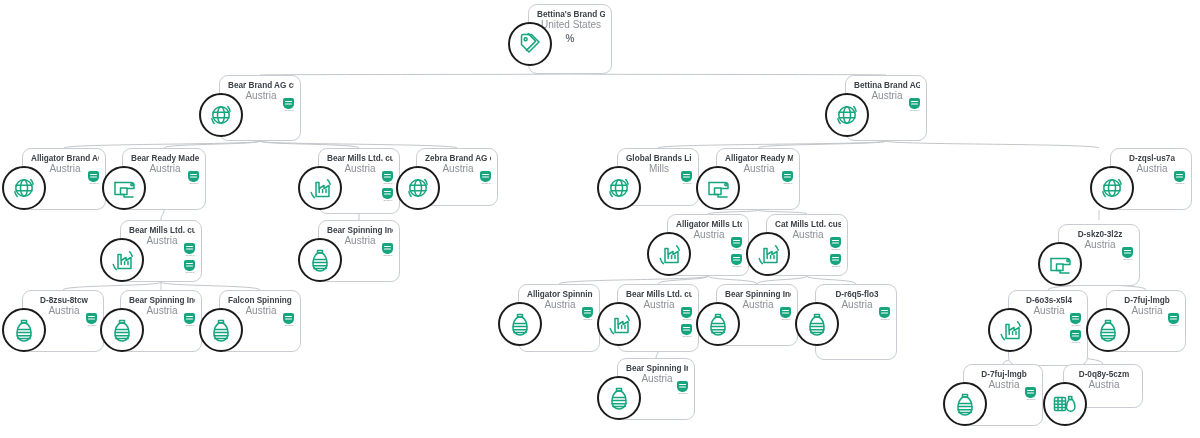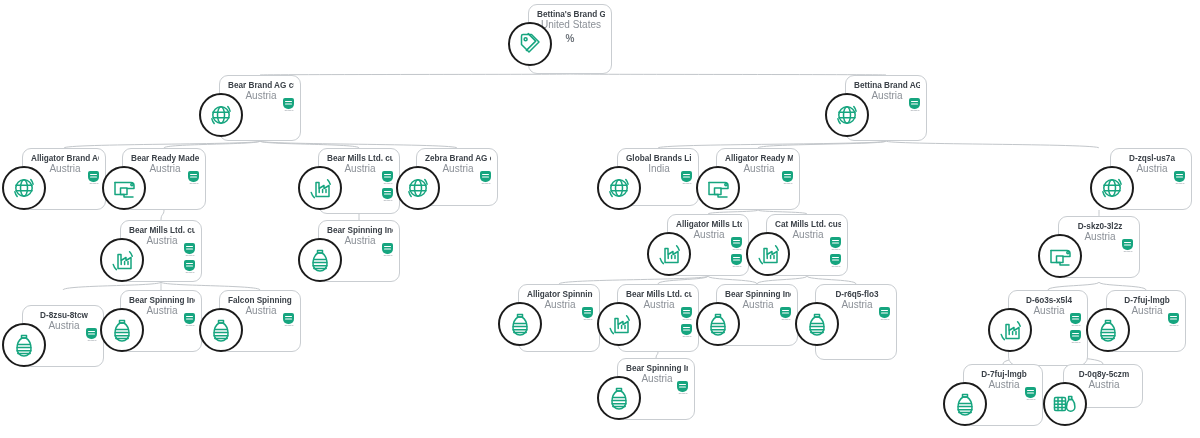--- a/index.html
+++ b/index.html
@@ -258,21 +258,21 @@
       </div>
       <div class="badges">
         <div class="badge">
           <div class="shield"></div>
           <div class="blabel">Certified</div>
         </div>
       </div>
     </div>
     <div class="node" style="left: 617px; top: 148px; width: 82px; height: 58px;">
       <div class="node-title">Global Brands Lim...</div>
-      <div class="node-sub">India</div>
+      <div class="node-sub">Mills</div>
       <div class="medallion">
         <svg width="28" height="28" viewBox="0 0 28 28">
           <circle cx="14" cy="14" r="8.2" stroke="#16a57f" fill="none" stroke-width="1.5" stroke-linecap="round" stroke-linejoin="round"></circle>
           <ellipse cx="14" cy="14" rx="3.5" ry="8.2" stroke="#16a57f" fill="none" stroke-width="1.5" stroke-linecap="round" stroke-linejoin="round"></ellipse>
           <path stroke="#16a57f" fill="none" stroke-width="1.5" stroke-linecap="round" stroke-linejoin="round" d="M6 11.3 H22 M6 16.7 H22"></path>
           <path stroke="#16a57f" fill="none" stroke-width="1.5" stroke-linecap="round" stroke-linejoin="round" d="M20.8 5.6 a11 11 0 0 1 2.3 4.6"></path>
           <path stroke="#16a57f" fill="none" stroke-width="1.5" stroke-linecap="round" stroke-linejoin="round" d="M7.2 22.4 a11 11 0 0 1 -2.3 -4.6"></path>
         </svg>
       </div>
       <div class="badges">
@@ -396,40 +396,40 @@
         <div class="badge">
           <div class="shield"></div>
           <div class="blabel">Certified</div>
         </div>
         <div class="badge">
           <div class="shield"></div>
           <div class="blabel">Certified</div>
         </div>
       </div>
     </div>
-    <div class="node" style="left: 1058px; top: 216px; width: 82px; height: 62px;">
+    <div class="node" style="left: 1058px; top: 224px; width: 82px; height: 62px;">
       <div class="node-title">D-skz0-3l2z</div>
       <div class="node-sub">Austria</div>
       <div class="medallion">
         <svg width="27" height="27" viewBox="0 0 27 27">
           <path stroke="#16a57f" fill="none" stroke-width="1.5" stroke-linecap="round" stroke-linejoin="round" d="M4 7.5 H20 a3 3 0 0 1 3 3 v3 h-7"></path>
           <path stroke="#16a57f" fill="none" stroke-width="1.5" stroke-linecap="round" stroke-linejoin="round" d="M4 7.5 v12 h9"></path>
           <path stroke="#16a57f" fill="none" stroke-width="1.5" stroke-linecap="round" stroke-linejoin="round" d="M9.5 13 h6.5 v6.5 h-6.5 z"></path>
           <path stroke="#16a57f" fill="none" stroke-width="1.5" stroke-linecap="round" stroke-linejoin="round" d="M13 19.5 v2.5 h9"></path>
           <circle cx="21" cy="9.6" r="1.2" stroke="#16a57f" fill="none" stroke-width="1.5" stroke-linecap="round" stroke-linejoin="round"></circle>
         </svg>
       </div>
       <div class="badges">
         <div class="badge">
           <div class="shield"></div>
           <div class="blabel">Certified</div>
         </div>
       </div>
     </div>
-    <div class="node" style="left: 22px; top: 290px; width: 82px; height: 62px; margin-top: 15px;">
+    <div class="node" style="left: 22px; top: 290px; width: 82px; height: 62px;">
       <div class="node-title">D-8zsu-8tcw</div>
       <div class="node-sub">Austria</div>
       <div class="medallion">
         <svg width="24" height="26" viewBox="0 0 24 26">
           <path stroke="#16a57f" fill="none" stroke-width="1.5" stroke-linecap="round" stroke-linejoin="round" d="M9.5 3.5 h5 v2.5 h-5 z"></path>
           <path stroke="#16a57f" fill="none" stroke-width="1.5" stroke-linecap="round" stroke-linejoin="round" d="M10 6 q-5 3 -5 11 a7 7 0 0 0 14 0 q0 -8 -5 -11 z"></path>
           <path stroke="#16a57f" fill="none" stroke-width="1.5" stroke-linecap="round" stroke-linejoin="round" d="M6.1 12.5 H17.9 M5.2 15.6 H18.8 M5 18.8 H19 M5.8 21.6 H18.2"></path>
         </svg>
       </div>
       <div class="badges">

